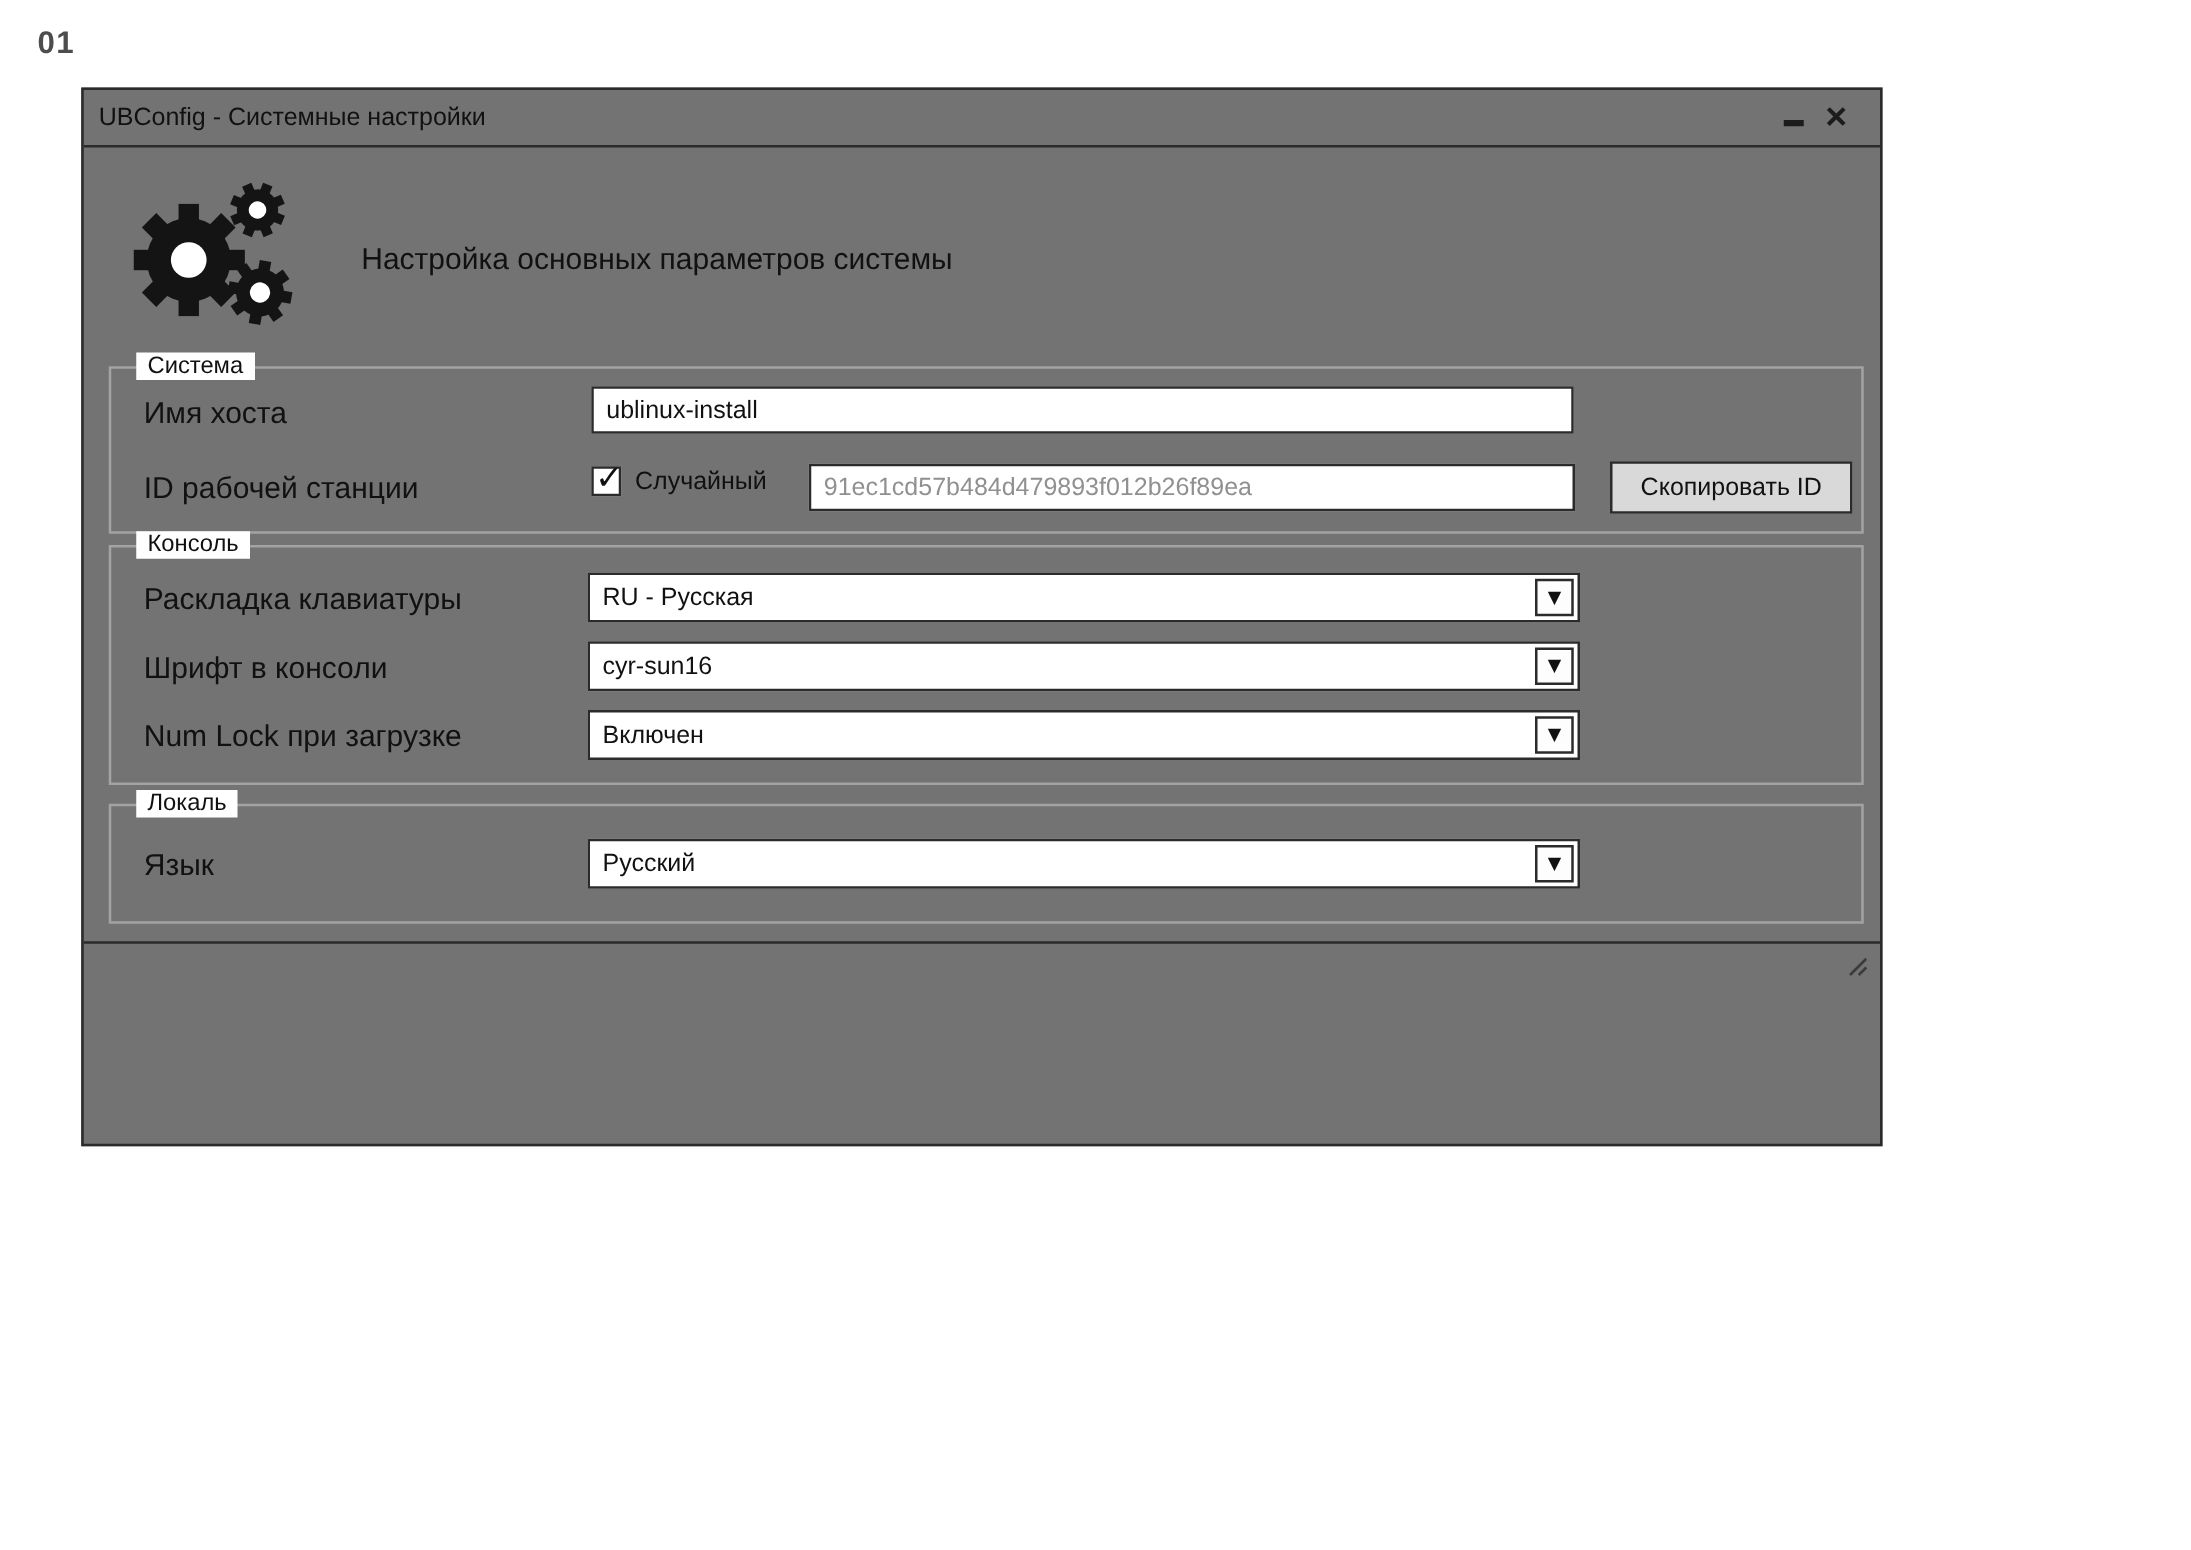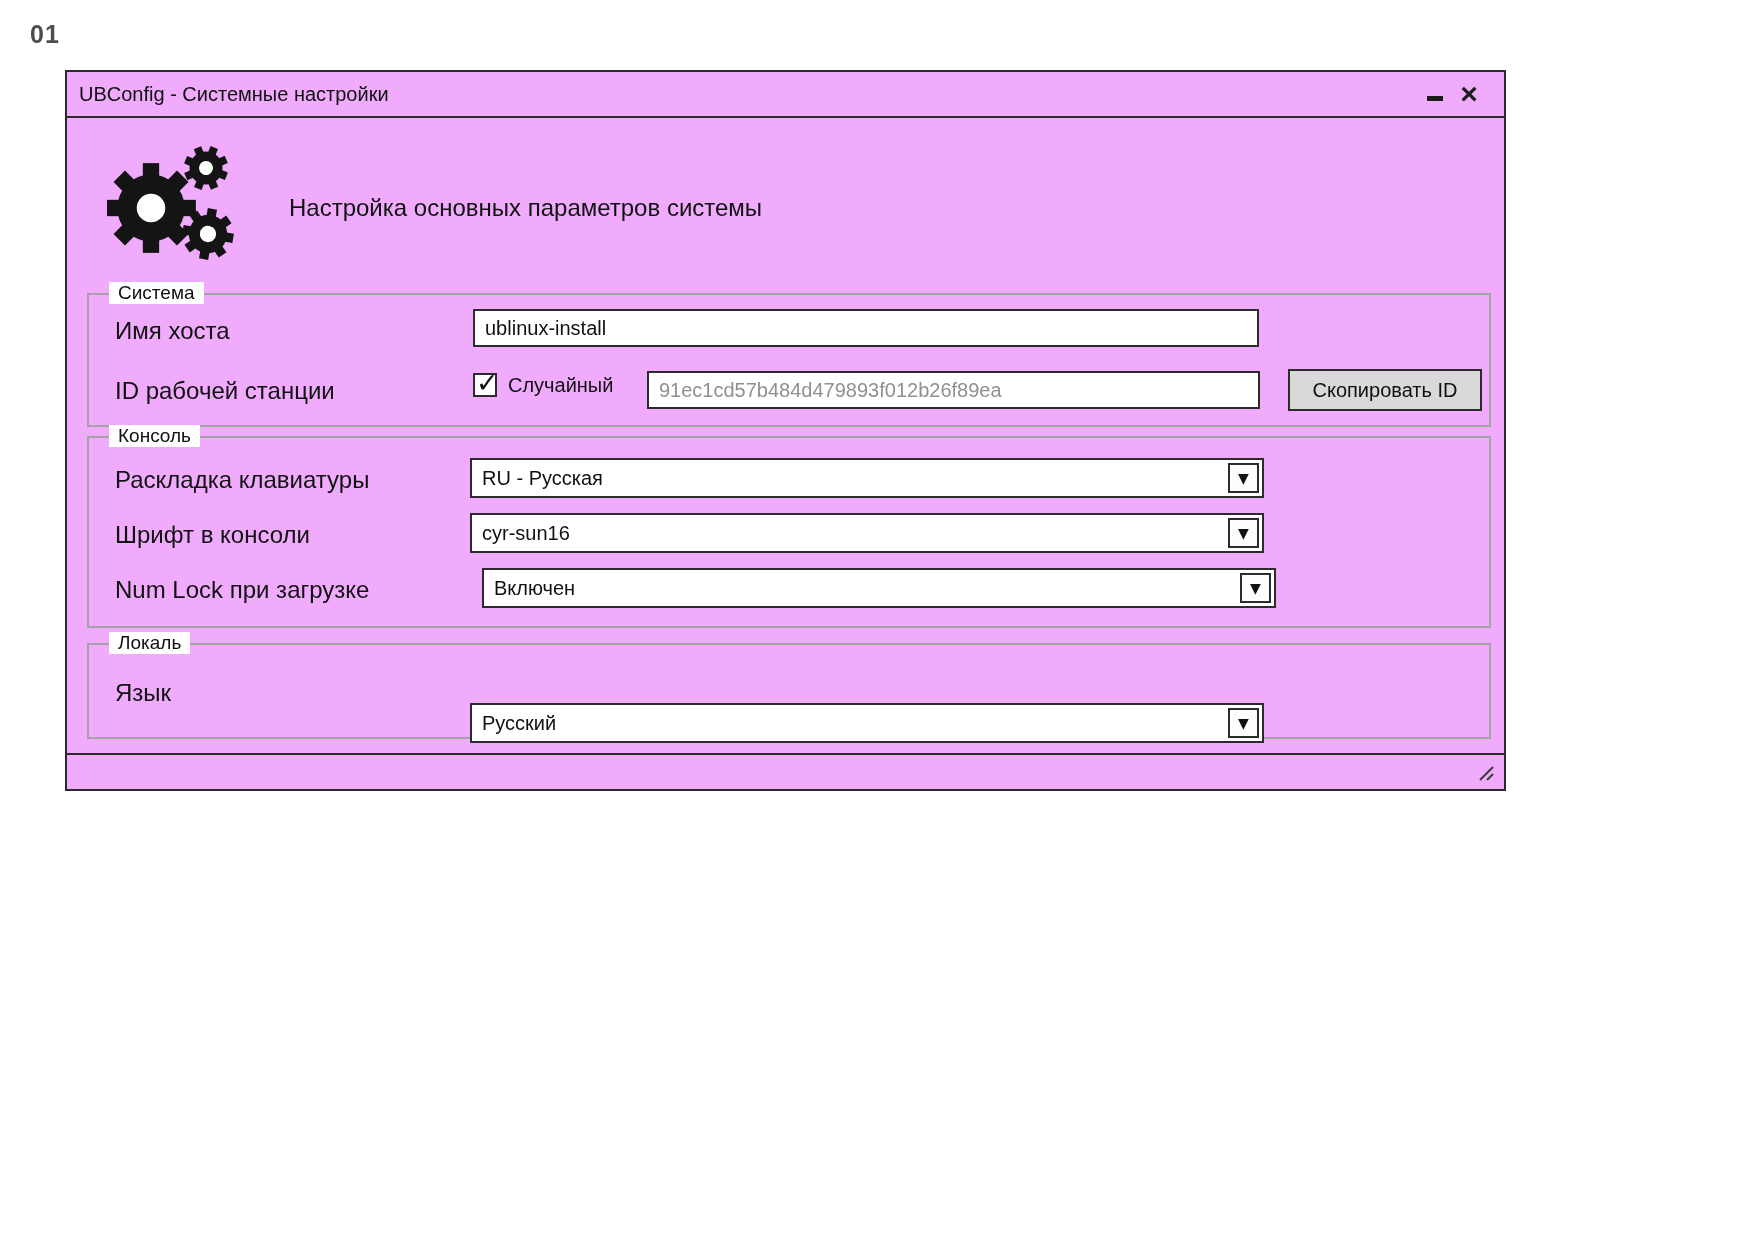--- a/index.html
+++ b/index.html
@@ -14,23 +14,23 @@
 
   .page-label {
     position: absolute; left: 30px; top: 20px;
     font-size: 25px; font-weight: bold; color: #4d4d4d;
     letter-spacing: 1px;
   }
 
   
   .window {
     position: absolute; left: 65px; top: 70px;
-    width: 1441px; height: 721px;
+    width: 1441px; height: 847px;
     border: 2px solid #2b2b2b;
-    background: #f0abfc;
+    background: #737373;
   }
   .titlebar {
     height: 46px;
     border-bottom: 2px solid #2b2b2b;
     display: flex; align-items: center;
     padding: 0 18px 0 12px;
   }
   .titlebar-title { font-size: 20px; color: #111; }
   .titlebar-spacer { flex: 1; }
   .win-btn {
@@ -200,31 +200,31 @@
         <span class="combo-arrow">▼</span>
       </div>
 
       <span class="field-label" style="left:26px; top:83px;">Шрифт в консоли</span>
       <div class="combo" style="left:381px; top:75px; width:794px;">
         <span class="combo-value">cyr-sun16</span>
         <span class="combo-arrow">▼</span>
       </div>
 
       <span class="field-label" style="left:26px; top:138px;">Num Lock при загрузке</span>
-      <div class="combo" style="left:381px; top:130px; width:794px;margin-left:12px;">
+      <div class="combo" style="left:381px; top:130px; width:794px;">
         <span class="combo-value">Включен</span>
         <span class="combo-arrow">▼</span>
       </div>
     </div>
 
     <div class="groupbox gb-locale">
       <span class="groupbox-legend">Локаль</span>
 
       <span class="field-label" style="left:26px; top:34px;">Язык</span>
-      <div class="combo" style="left:381px; top:26px; width:794px;margin-top:32px;">
+      <div class="combo" style="left:381px; top:26px; width:794px;">
         <span class="combo-value">Русский</span>
         <span class="combo-arrow">▼</span>
       </div>
     </div>
 
     <div class="statusbar">
       <svg class="resize-grip" viewBox="0 0 20 20">
         <line x1="4" y1="17" x2="17" y2="4" stroke="#3a3a3a" stroke-width="2"></line>
         <line x1="11" y1="17" x2="17" y2="11" stroke="#3a3a3a" stroke-width="2"></line>
       </svg>

